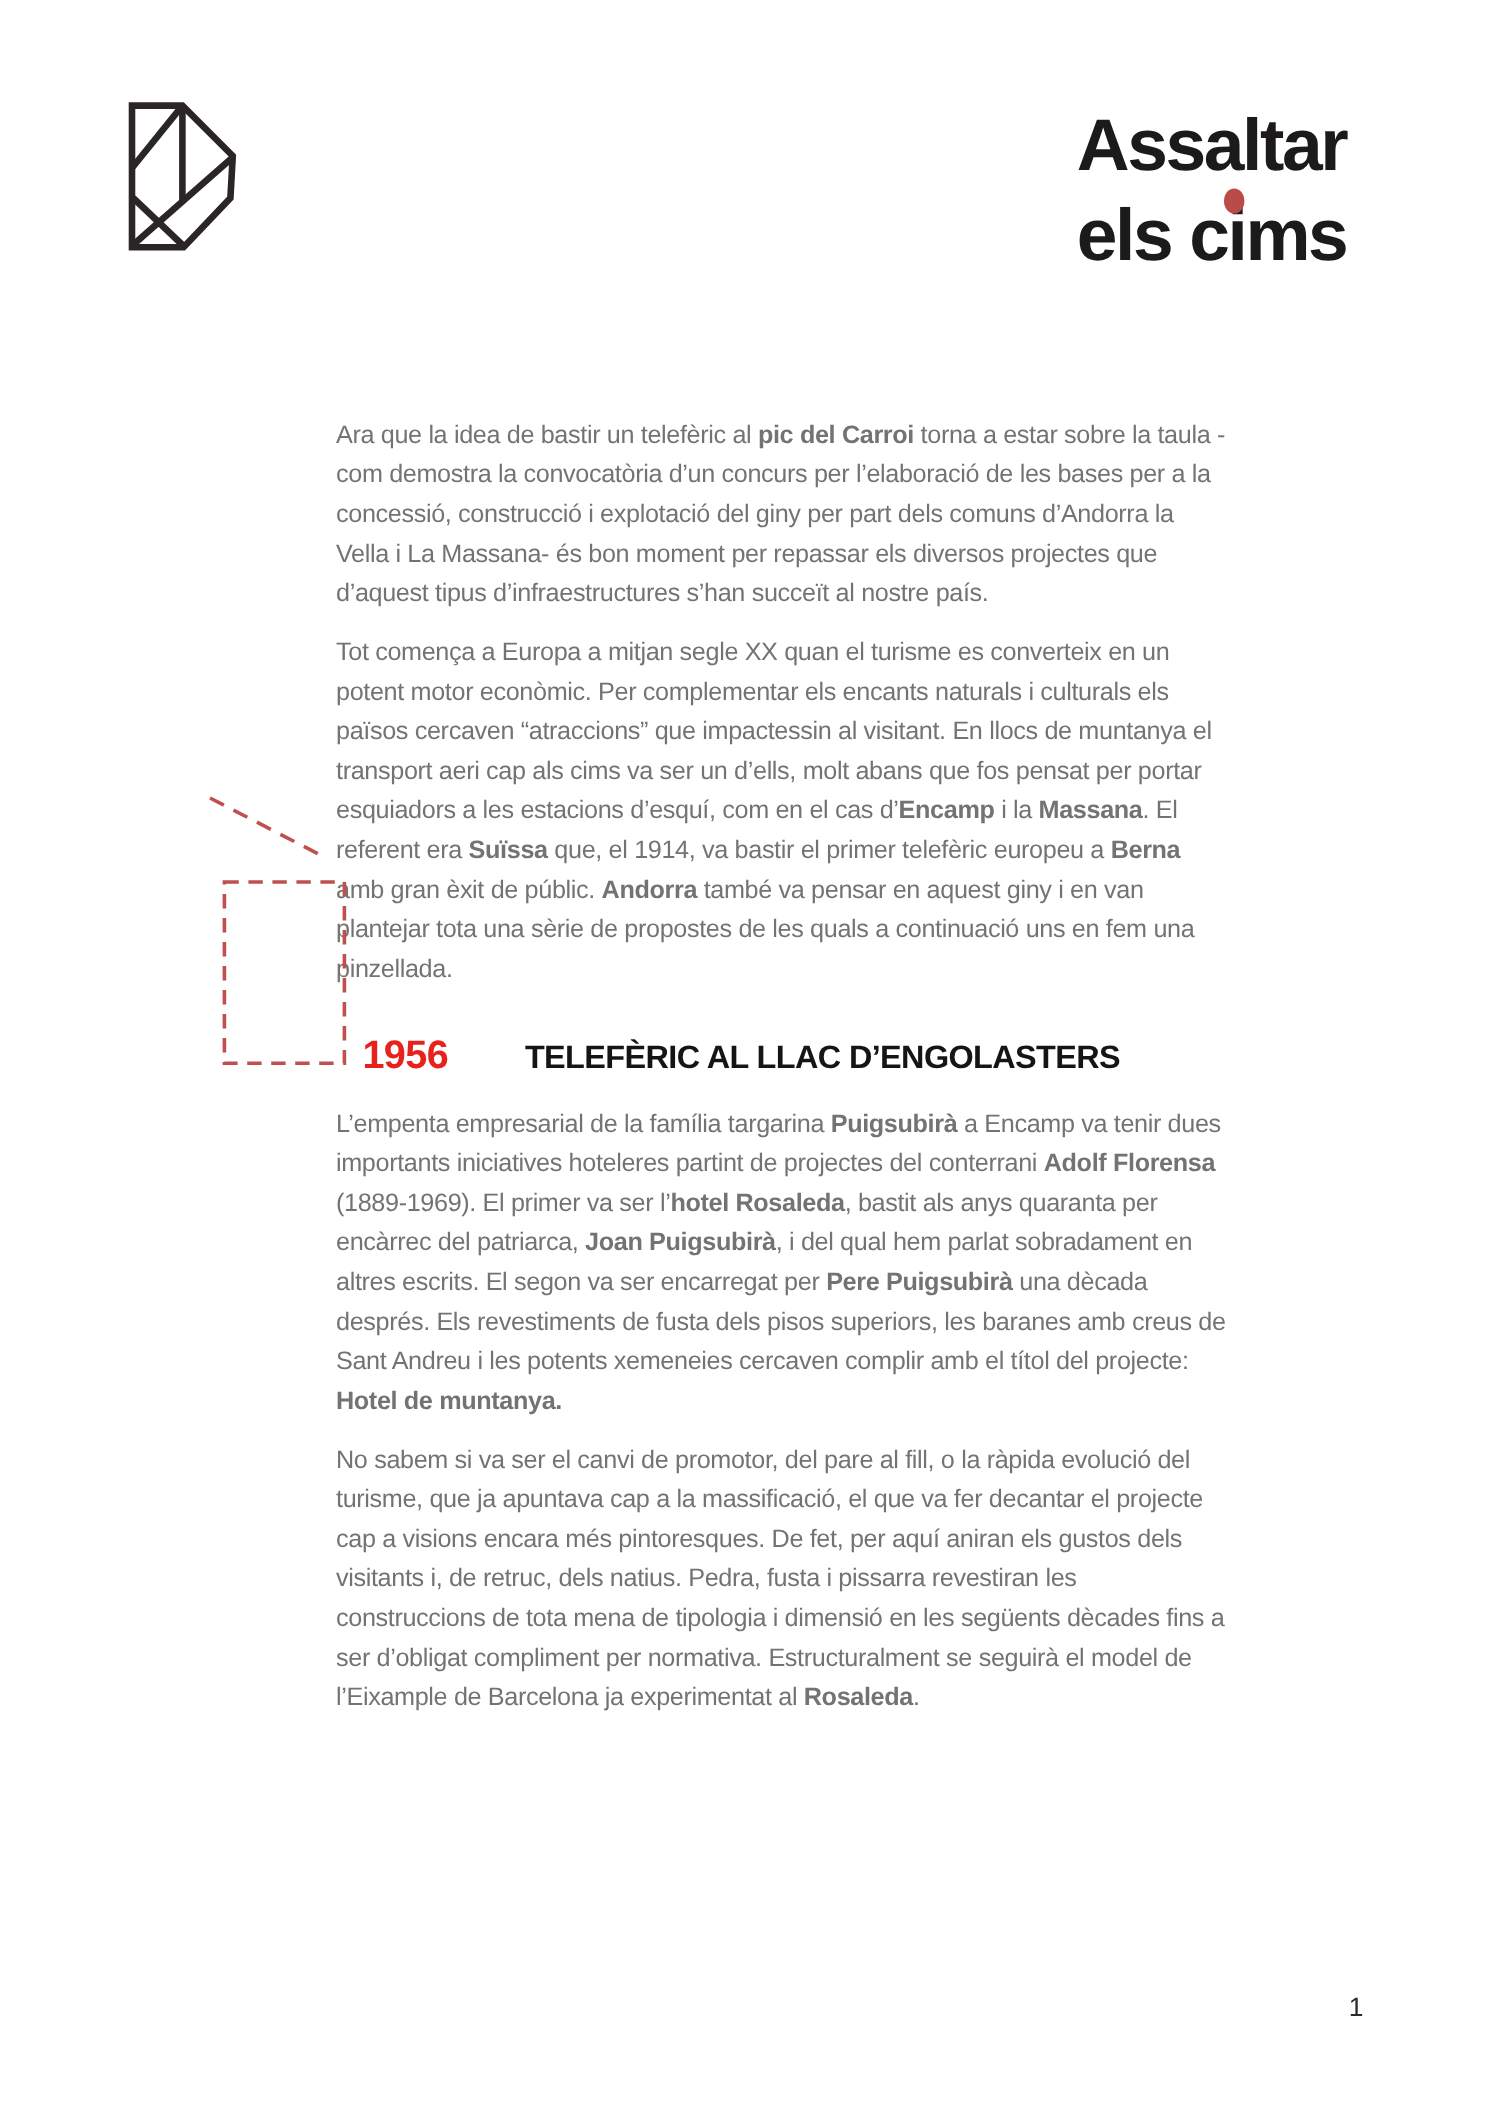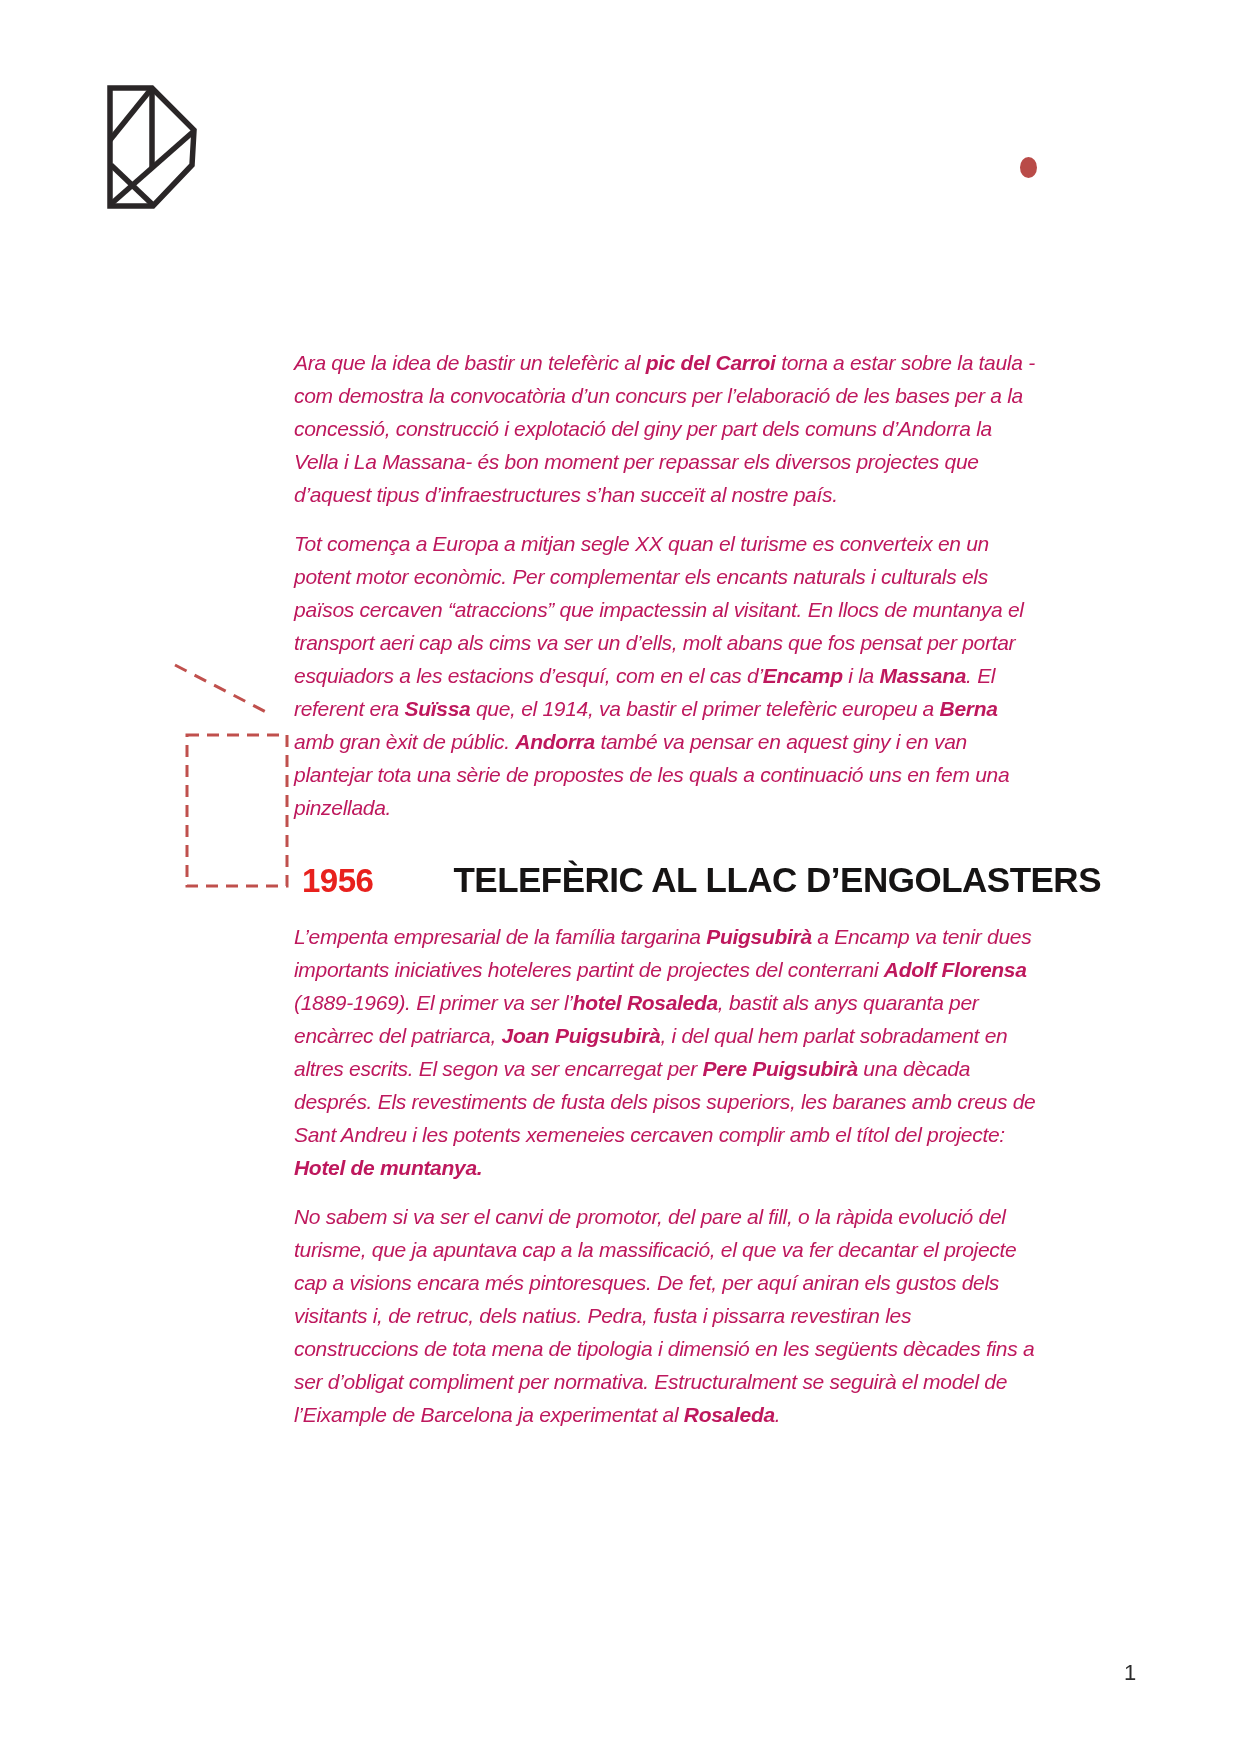--- a/index.html
+++ b/index.html
@@ -17,39 +17,39 @@
     position:absolute;top:84px;right:119px;text-align:right;
     font-size:61px;line-height:75px;font-weight:700;letter-spacing:-2px;
     color:#1c1a1b;white-space:nowrap;
   }
   .red-dot{
     position:absolute;left:1020px;top:157px;width:17px;height:21px;
     border-radius:50%;background:#b94b48;
   }
 
   
-  .textcol{position:absolute;left:294px;width:742px;
-    font-size:21px;line-height:33px;letter-spacing:-0.3px;color:#be185d;font-style:italic;}
+  .textcol{position:absolute;left:280px;width:742px;
+    font-size:21px;line-height:33px;letter-spacing:-0.3px;color:#737373;}
   .textcol p{margin:0 0 16px 0;}
   .textcol b{font-weight:700;}
   #intro-block{top:346px;}
   #section-block{top:920px;}
 
   
   .decoration{position:absolute;left:160px;top:650px;width:145px;height:245px;}
 
   
   .section-heading{position:absolute;left:302px;top:860px;width:740px;white-space:nowrap;}
   .section-year{
     display:inline-block;color:#e8211d;font-weight:700;font-size:33px;
     letter-spacing:-0.5px;vertical-align:baseline;
   }
   .section-title{
-    display:inline-block;margin-left:80px;color:#161414;font-weight:700;
-    font-size:35px;letter-spacing:-0.5px;
+    display:inline-block;margin-left:64px;color:#161414;font-weight:700;
+    font-size:27px;letter-spacing:-0.5px;
   }
 
   
   .page-number{position:absolute;left:1124px;top:1660px;font-size:22px;color:#2b2b2b;}
 </style>
 </head>
 <body>
 
 <div class="page">
 
@@ -58,20 +58,24 @@
       <g fill="none" stroke="#2a2627" stroke-width="5.5" stroke-linejoin="miter" stroke-linecap="butt">
         <path d="M5,4 L47,4 L89,46 L87,81 L48,122 L5,122 Z"></path>
         <path d="M5,56 L47,4"></path>
         <path d="M47,4 L47,84"></path>
         <path d="M89,47 L6,120"></path>
         <path d="M6,81 L48,121"></path>
       </g>
     </svg>
   </div>
 
+  <div class="masthead">
+    <div>Assaltar</div>
+    <div>els cims</div>
+  </div>
   <div class="red-dot"></div>
 
   <div class="textcol" id="intro-block">
       <p><span>Ara que la idea de bastir un telefèric al </span><b>pic del Carroi</b><span> torna a estar sobre la taula -com demostra la convocatòria d’un concurs per l’elaboració de les bases per a la concessió, construcció i explotació del giny per part dels comuns d’Andorra la Vella i La Massana- és bon moment per repassar els diversos projectes que d’aquest tipus d’infraestructures s’han succeït al nostre país.</span></p>
       <p><span>Tot comença a Europa a mitjan segle XX quan el turisme es converteix en un potent motor econòmic. Per complementar els encants naturals i culturals els països cercaven “atraccions” que impactessin al visitant. En llocs de muntanya el transport aeri cap als cims va ser un d’ells, molt abans que fos pensat per portar esquiadors a les estacions d’esquí, com en el cas d’</span><b>Encamp</b><span> i la </span><b>Massana</b><span>. El referent era </span><b>Suïssa</b><span> que, el 1914, va bastir el primer telefèric europeu a </span><b>Berna</b><span> amb gran èxit de públic. </span><b>Andorra</b><span> també va pensar en aquest giny i en van plantejar tota una sèrie de propostes de les quals a continuació uns en fem una pinzellada.</span></p>
     </div>
 
   <div class="decoration">
     <svg width="145" height="245" viewBox="0 0 145 245">
       <g fill="none" stroke="#c0504d" stroke-width="3">

